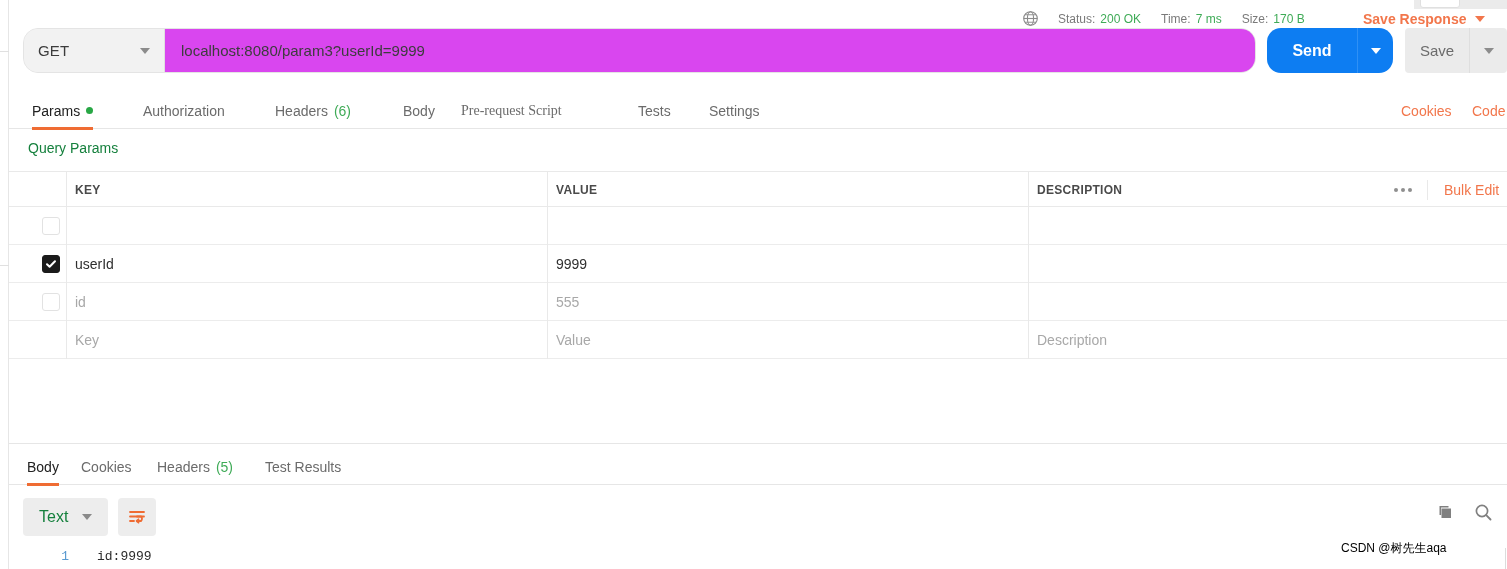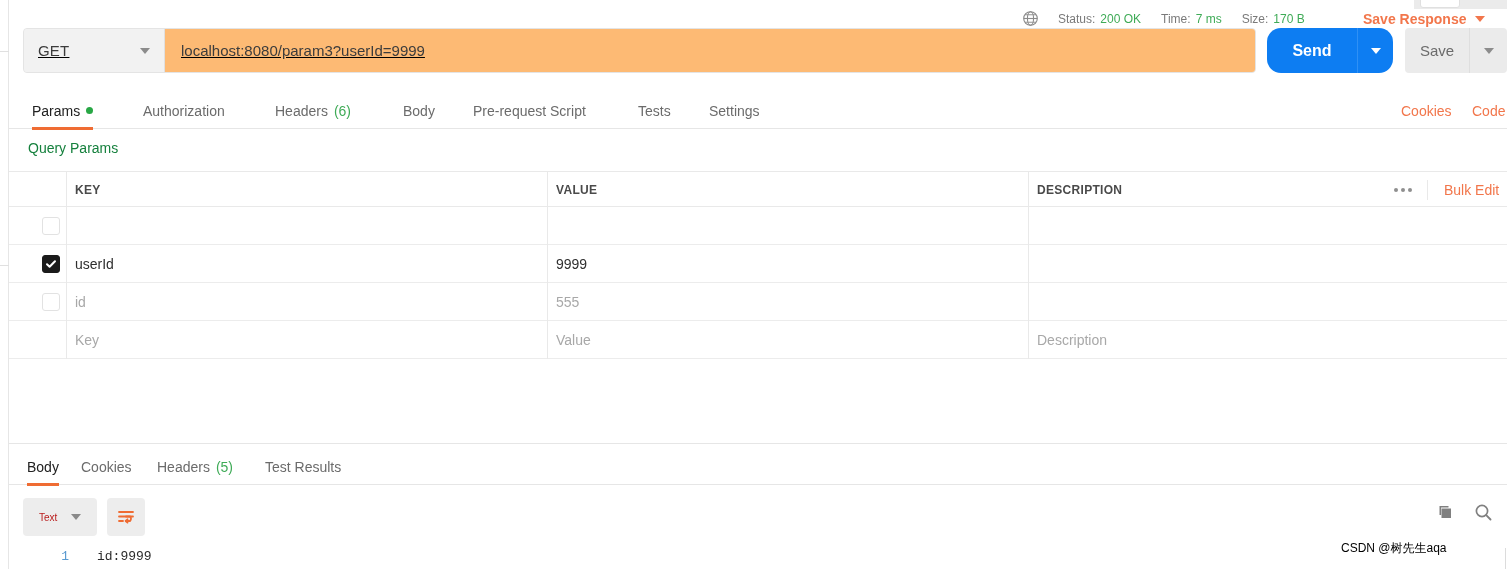--- a/index.html
+++ b/index.html
@@ -34,24 +34,23 @@
   .rail-notch {
     position: absolute; left: 0px; width: 9px; height: 1px; background: #e0e0e0;
   }
 
   
   .urlbar {
     position: absolute; left: 23px; top: 28px;
     width: 1233px; height: 45px;
     display: flex;
     border: 1px solid #e4e4e4;
-    border-radius: 4px;
+    border-radius: 15px;
     background: #eeeeee;
     overflow: hidden;
-    text-decoration: underline;
   }
   .method-box {
     width: 141px; height: 100%;
     display: flex; align-items: center;
     padding: 0 14px;
     background: #f2f2f2;
     border-right: 1px solid #e0e0e0;
     position: relative;
     cursor: pointer;
   }
@@ -62,21 +61,21 @@
     width: 0; height: 0;
     border-left: 5px solid transparent;
     border-right: 5px solid transparent;
     border-top: 6px solid #8c8c8c;
     position: absolute; right: 14px; top: 50%; margin-top: -3px;
   }
   .url-input {
     flex: 1; height: 100%;
     display: flex; align-items: center;
     padding: 0 16px;
-    background: #fdba74;
+    background: #d946ef;
     font-size: 15px; color: #3c3c3c;
     cursor: text;
   }
 
   
   .send-group {
     position: absolute; left: 1267px; top: 28px;
     width: 126px; height: 45px;
     display: flex; border-radius: 14px; overflow: hidden;
   }
@@ -244,21 +243,21 @@
   .seg-item {
     padding: 0 20px; height: 38px; display: flex; align-items: center;
     font-size: 14px; color: #7a7a7a; cursor: pointer;
   }
   .seg-item.active { color: #212121; }
   .fmt-sel {
     height: 38px; background: #ededed; border-radius: 4px;
     display: flex; align-items: center; gap: 14px;
     padding: 0 16px; cursor: pointer;
   }
-  .fmt-sel .lbl { font-size: 10px; color: #b91c1c; }
+  .fmt-sel .lbl { font-size: 16px; color: #15803d; }
   .fmt-sel i {
     width: 0; height: 0;
     border-left: 5px solid transparent;
     border-right: 5px solid transparent;
     border-top: 6px solid #8a8a8a;
     display: block;
   }
   .wrap-btn {
     width: 38px; height: 38px; background: #ededed; border-radius: 4px;
     display: flex; align-items: center; justify-content: center; cursor: pointer;
@@ -336,21 +335,21 @@
       <div class="tab" style="left: 134px;">
         <span>Authorization</span>
       </div>
       <div class="tab" style="left: 266px;">
         <span>Headers</span>
         <span class="count-green">(6)</span>
       </div>
       <div class="tab" style="left: 394px;">
         <span>Body</span>
       </div>
-      <div class="tab" style="left: 464px;">
+      <div class="tab" style="left: 452px; font-family: Liberation Serif, serif;">
         <span>Pre-request Script</span>
       </div>
       <div class="tab" style="left: 629px;">
         <span>Tests</span>
       </div>
       <div class="tab" style="left: 700px;">
         <span>Settings</span>
       </div>
       <div class="right-link" style="left: 1392px;">Cookies</div>
       <div class="right-link" style="left: 1463px;">Code</div>

